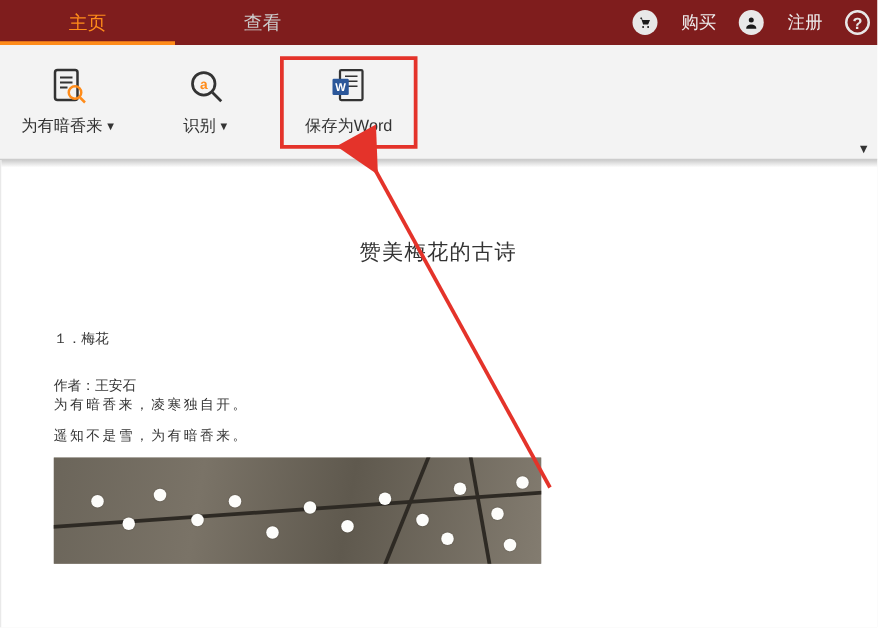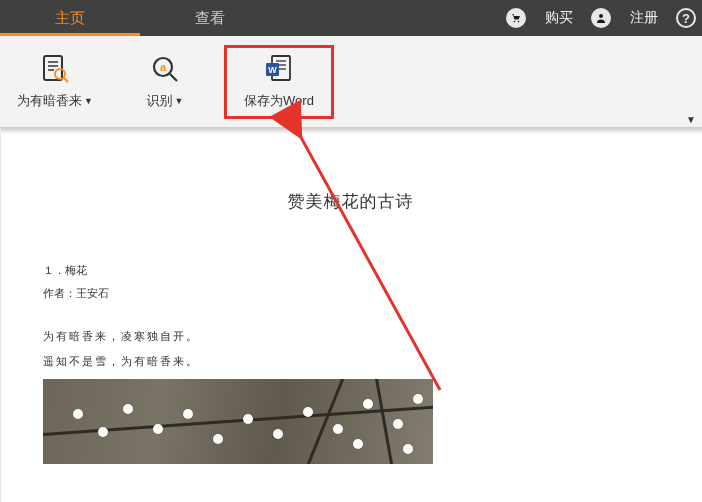--- a/index.html
+++ b/index.html
@@ -1,19 +1,19 @@
 <!DOCTYPE html>
 <html><head>
 <meta charset="utf-8">
 <style>
   * { box-sizing: border-box; margin: 0; padding: 0; }
   body { font-family: "Microsoft YaHei", Arial, sans-serif; background: #fff; width: 702px; height: 502px; overflow: hidden; position: relative; }
 
   
-  .tabbar { background: #404040; height: 36px; display: flex; align-items: stretch; color: #ddd; font-size: 15px; }
+  .tabbar { background: #7f1d1d; height: 36px; display: flex; align-items: stretch; color: #ddd; font-size: 15px; }
   .tab { width: 140px; display: flex; align-items: center; justify-content: center; cursor: pointer; color: #ccc; }
   .tab.active { color: #ff8c1a; position: relative; }
   .tab.active::after { content: ""; position: absolute; left: 0; right: 0; bottom: 0; height: 3px; background: #ff8c1a; }
   .tabbar-right { margin-left: auto; display: flex; align-items: center; gap: 18px; padding-right: 6px; }
   .tb-btn { display: flex; align-items: center; gap: 19px; color: #eee; font-size: 14px; cursor: pointer; }
   .circle-icon { width: 20px; height: 20px; border-radius: 50%; background: #e8e8e8; display: flex; align-items: center; justify-content: center; }
   .circle-icon svg { width: 12px; height: 12px; fill: #1a1a1a; }
   .help-icon { width: 20px; height: 20px; border: 2px solid #e8e8e8; border-radius: 50%; display: flex; align-items: center; justify-content: center; color: #e8e8e8; font-size: 13px; font-weight: bold; }
 
   
@@ -30,22 +30,22 @@
   .left-pane { width: 182px; background: #fff; border-right: 14px solid #e9e9e9; position: relative; overflow: hidden; }
   .right-pane { flex: 1; background: #fff; position: relative; overflow: hidden; border-left: 1px solid #e9e9e9; }
   .left-pane::before, .right-pane::before { content:""; position:absolute; top:0; left:0; right:0; height:6px; background: linear-gradient(#ccc, transparent); }
 
   .left-title { position: absolute; top: 55px; left: 0; font-size: 15px; color: #333; }
   .left-title .redbox { display:inline-block; border:1px solid #d33; padding: 0 3px; margin-left:1px; }
   .left-thumb { position: absolute; left: 3px; top: 270px; width: 130px; height: 100px; border: 1px solid #7aa7d6; background: #8a8378; overflow:hidden; }
 
   .doc { padding: 20px 44px 0 42px; font-size: 12px; color: #333; }
   .doc-title { text-align: center; font-size: 17px; margin: 42px 0 50px 0; letter-spacing: 1px; }
-  .doc-sub { font-size: 11px; margin-bottom: 8px; }
-  .doc-author { font-size: 11px; margin-bottom: 28px; }
+  .doc-sub { font-size: 11px; margin-bottom: 23px; }
+  .doc-author { font-size: 11px; }
   .doc-line { font-size: 11px; margin-bottom: 10px; letter-spacing: 2px; }
   .doc-img { margin-top: 10px; width: 390px; height: 85px; background: #7d766b; position: relative; overflow:hidden; }
 
   
   .photo-bg { position:absolute; inset:0; background:
     linear-gradient(100deg, #6b655a 0%, #7a7367 30%, #5f594e 60%, #837c70 100%); }
   .branch { position:absolute; background:#2e2a24; }
   .blossom { position:absolute; width:10px; height:10px; background:#fdfdfb; border-radius:50%; box-shadow: 0 0 0 1px rgba(0,0,0,.05); }
 
   

